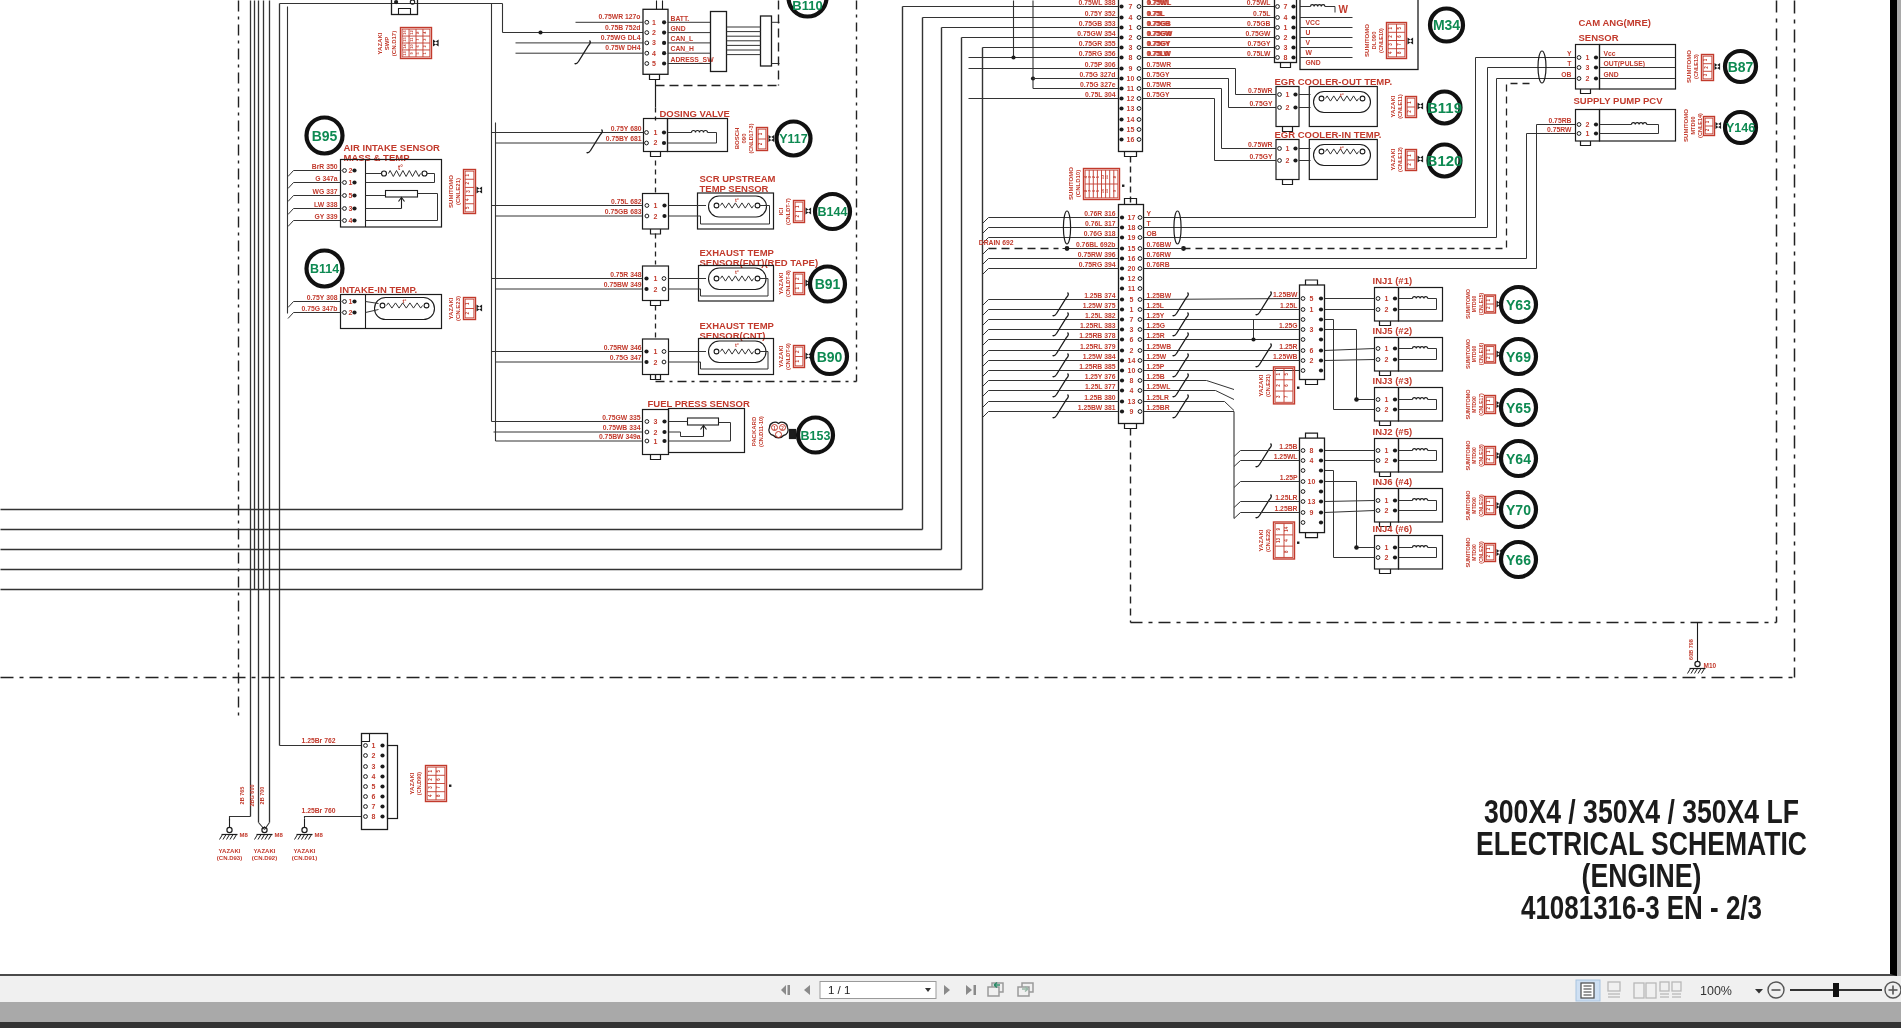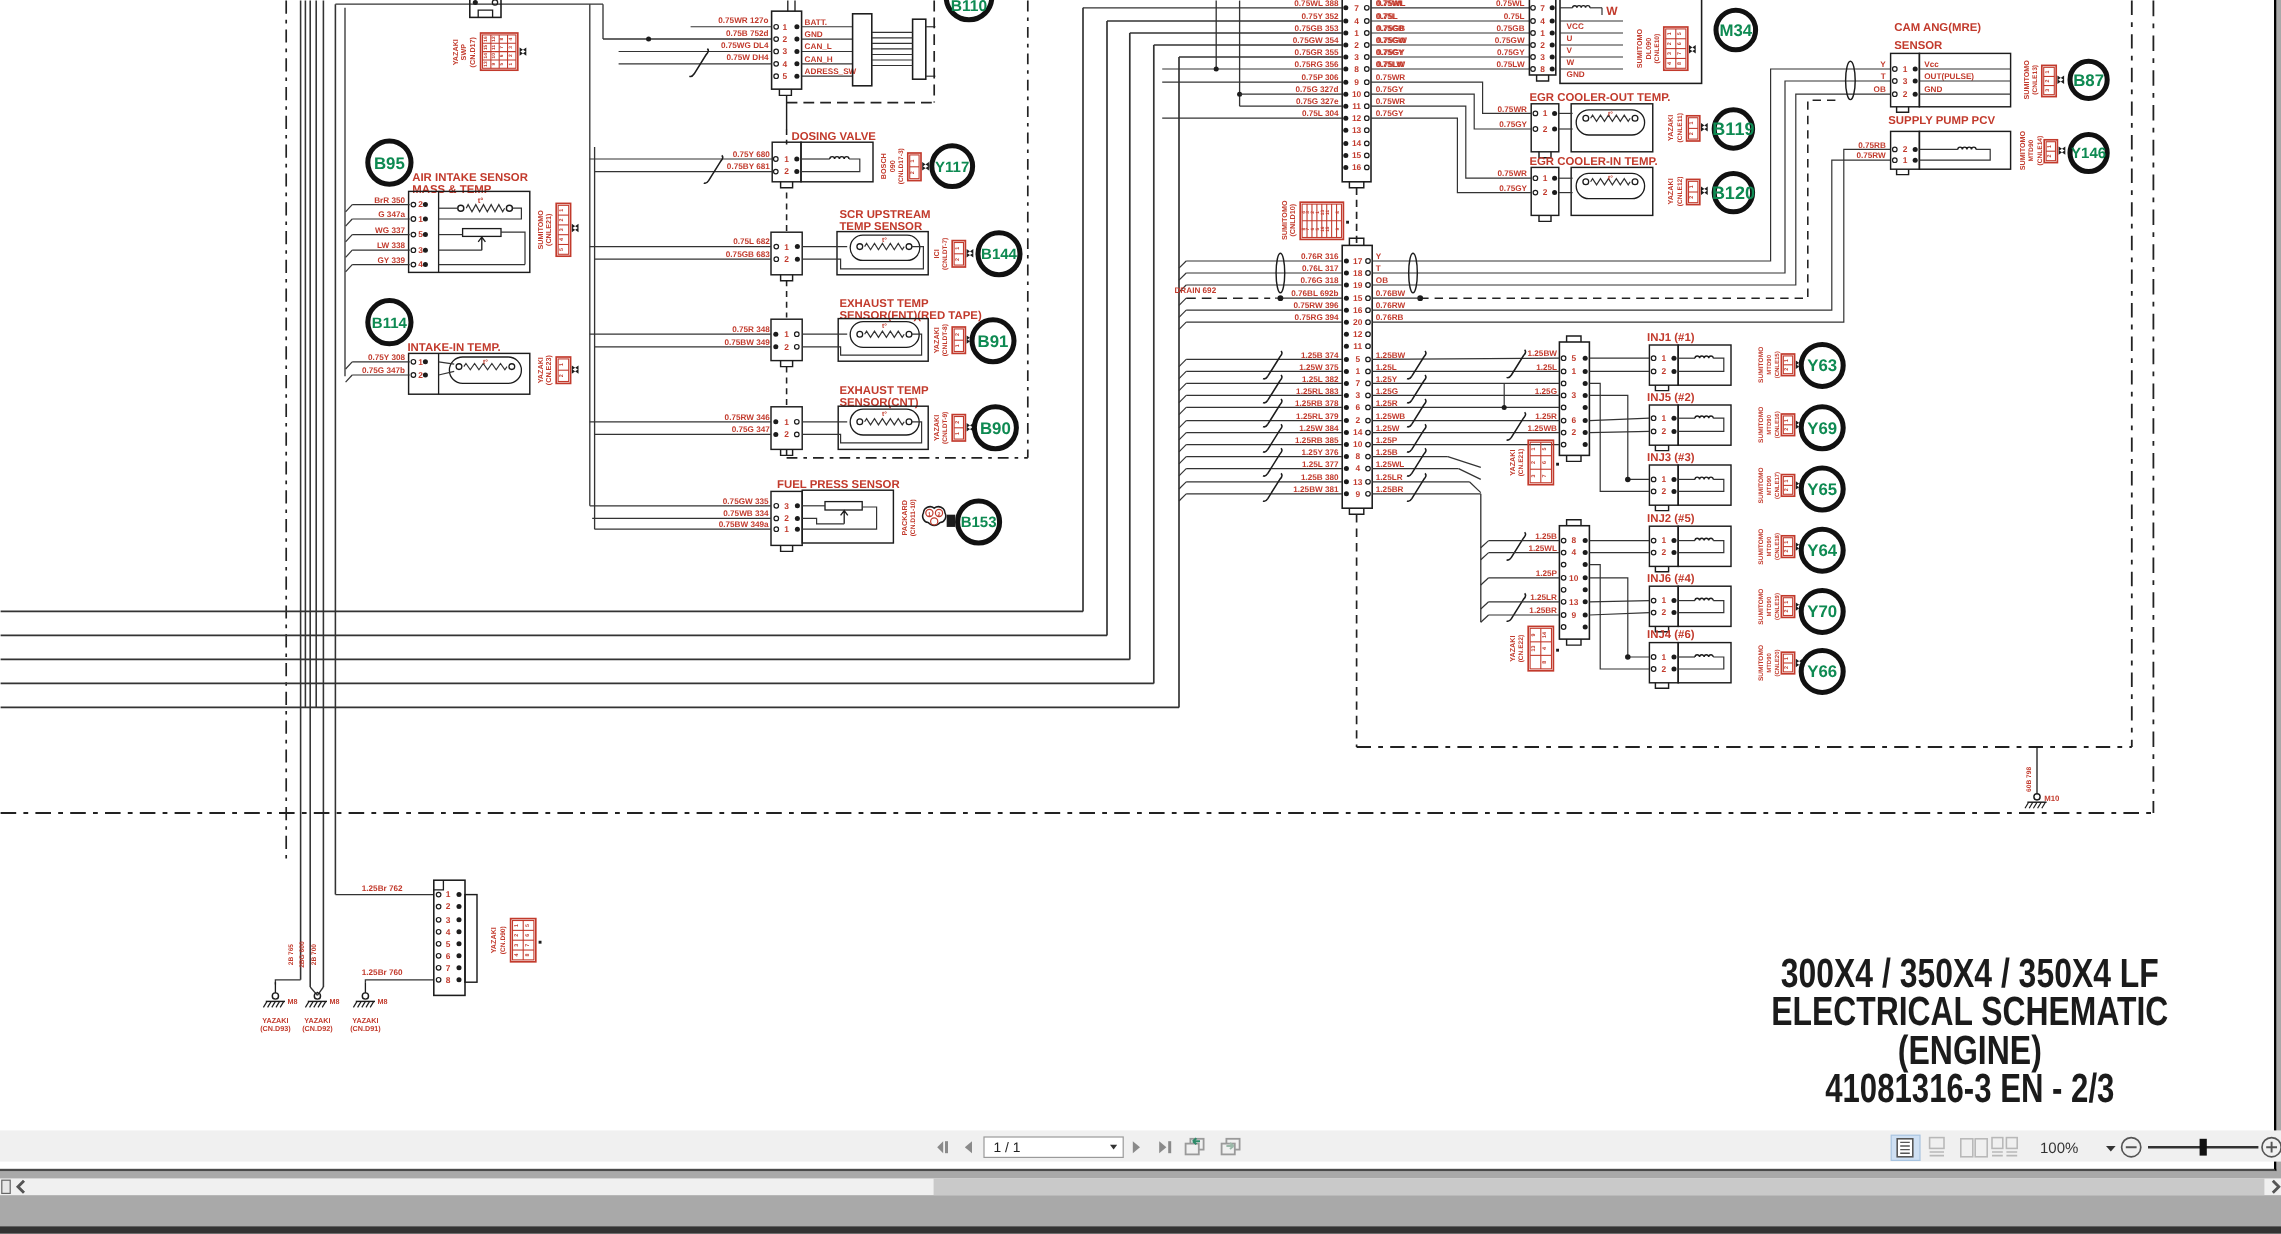--- a/index.html
+++ b/index.html
@@ -1,19 +1,19 @@
 <!DOCTYPE html>
 <html><head><meta charset="utf-8"><style>
 *{margin:0;padding:0;box-sizing:border-box}
 body{width:1901px;height:1028px;overflow:hidden;background:#a9a9a9;font-family:"Liberation Sans",sans-serif}
-#page{position:absolute;left:0;top:0;width:1897px;height:976px;background:#fff;border-right:2px solid #000000;border-bottom:2px solid #4a4a4a;overflow:hidden}
+#page{position:absolute;left:0;top:0;width:1897px;height:976px;background:#fff;border-right:7px solid #000000;border-bottom:2px solid #4a4a4a;overflow:hidden}
 #hsb{position:absolute;left:0;top:982px;width:1901px;height:14px;background:#f0f0f0}
 #hthumb{position:absolute;left:778px;top:0px;width:1109px;height:14px;background:#c9c9c9}
 #hbox{position:absolute;left:1px;top:1px;width:8px;height:12px;background:#e8e8e8;border:1.5px solid #666}
-#toolbar{position:absolute;left:0;top:942px;width:1901px;height:26px;background:#f0f0f0}
+#toolbar{position:absolute;left:0;top:976px;width:1901px;height:26px;background:#f0f0f0}
 #botbar{position:absolute;left:0;top:1022px;width:1901px;height:6px;background:#333}
 .chev{position:absolute;font-size:11px;color:#444;font-weight:bold}
 </style></head><body>
 <div id="page">
 <svg width="1896" height="975" viewBox="0 0 1896 975">
 <g transform="translate(0.5,0.5)">
         <line x1="238" y1="0" x2="238" y2="718" stroke="#222" stroke-width="1.4" stroke-dasharray="11 5 3 5"></line>
 <line x1="250" y1="0" x2="250" y2="816" stroke="#333333" stroke-width="1.3"></line>
 <line x1="254" y1="0" x2="254" y2="589" stroke="#333333" stroke-width="1.3"></line>
 <line x1="258" y1="0" x2="258" y2="822" stroke="#333333" stroke-width="1.3"></line>

